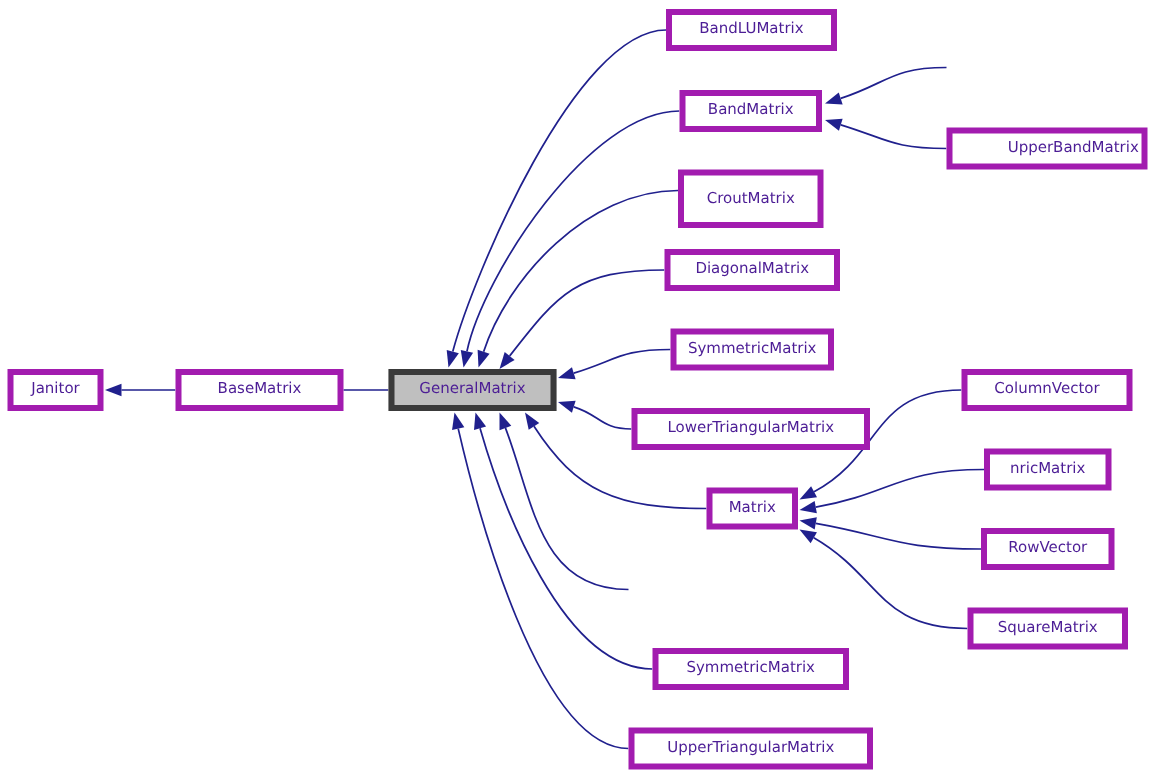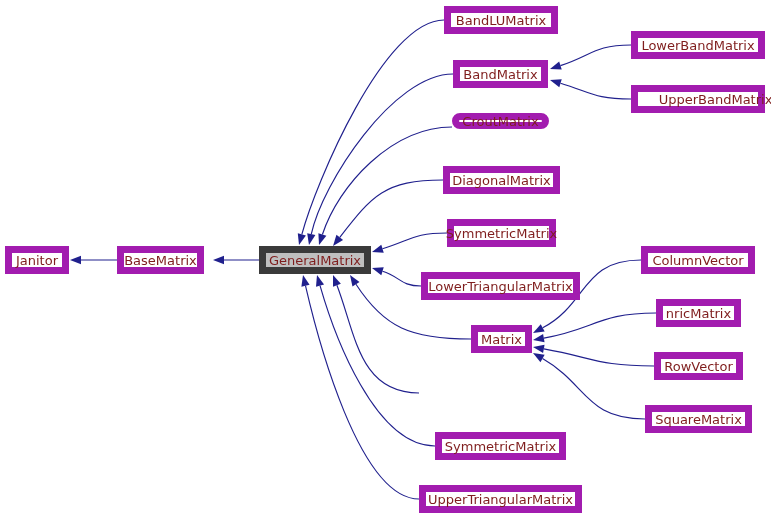--- a/index.html
+++ b/index.html
@@ -19,23 +19,23 @@
     position: absolute;
     left: 0; top: 0;
     width: 771px; height: 520px;
     z-index: 1;
   }
   .node {
     position: absolute;
     z-index: 2;
     box-sizing: border-box;
     background: #ffffff;
-    border: 7px solid #a21caf;
-    color: #7f1d1d;
-    font-size: 13px;
+    border: 4px solid #a21caf;
+    color: #4c1d95;
+    font-size: 10px;
     line-height: 1;
     display: flex;
     align-items: center;
     justify-content: center;
     white-space: nowrap;
     cursor: pointer;
   }
   .node.highlight {
     background: #bfbfbf;
     border-color: #3a3a3a;
@@ -81,30 +81,29 @@
       <path d="M641,260 C581.2878881851993,260 588.6256983501123,303.4232915444889 542.7124235214482,327.8358128093552" class="edge-path" stroke="#20208d"></path>
       <polygon points="533,333 540.7406429577475,324.1274329193477 544.6842040851488,331.5441926993627" fill="#20208d"></polygon>
       <path d="M656,313 C598.5305228777597,313 594.7696332515203,329.10834706929023 543.8328852831343,338.08987004566376" class="edge-path" stroke="#20208d"></path>
       <polygon points="533,340 543.1035629369331,333.9536774830125 544.5622076293354,342.22606260831503" fill="#20208d"></polygon>
       <path d="M654,366 C598.257608538885,366 593.238870637247,357.6217381807536 543.8328852831343,348.91012995433624" class="edge-path" stroke="#20208d"></path>
       <polygon points="533,347 544.5622076293354,344.77393739168497 543.1035629369331,353.0463225169875" fill="#20208d"></polygon>
       <path d="M645,419 C585.4997617545208,419 587.5596004384197,384.5 542.5262794416288,358.5" class="edge-path" stroke="#20208d"></path>
       <polygon points="533,353 544.6262794416289,354.86269330410533 540.4262794416288,362.13730669589467" fill="#20208d"></polygon>
     </svg>
 <div class="node" style="left: 5px; top: 246px; width: 64px; height: 28px;">Janitor</div>
-    <div class="node" style="left: 117px; top: 246px; width: 87px; height: 28px;">BaseMatrix</div>
+    <div class="node" style="left: 117px; top: 246px; width: 112px; height: 28px;">BaseMatrix</div>
     <div class="node highlight" style="left: 259px; top: 246px; width: 112px; height: 28px;">GeneralMatrix</div>
     <div class="node" style="left: 444px; top: 6px; width: 114px; height: 28px;">BandLUMatrix</div>
     <div class="node" style="left: 453px; top: 60px; width: 95px; height: 28px;">BandMatrix</div>
-    <div class="node" style="left: 452px; top: 113px; width: 97px; height: 16px; border-radius: 12px;">CroutMatrix</div>
+    <div class="node" style="left: 452px; top: 113px; width: 97px; height: 39px;">CroutMatrix</div>
     <div class="node" style="left: 443px; top: 166px; width: 117px; height: 28px;">DiagonalMatrix</div>
     <div class="node" style="left: 447px; top: 219px; width: 109px; height: 28px;">SymmetricMatrix</div>
     <div class="node" style="left: 421px; top: 272px; width: 159px; height: 28px;">LowerTriangularMatrix</div>
     <div class="node" style="left: 471px; top: 325px; width: 61px; height: 28px;">Matrix</div>
     <div class="node" style="left: 435px; top: 432px; width: 131px; height: 28px;">SymmetricMatrix</div>
     <div class="node" style="left: 419px; top: 485px; width: 163px; height: 28px;">UpperTriangularMatrix</div>
-    <div class="node" style="left: 631px; top: 31px; width: 134px; height: 28px;">LowerBandMatrix</div>
     <div class="node" style="left: 631px; top: 85px; width: 134px; height: 28px; padding-left: 35px;">UpperBandMatrix</div>
     <div class="node" style="left: 641px; top: 246px; width: 114px; height: 28px;">ColumnVector</div>
     <div class="node" style="left: 654px; top: 352px; width: 89px; height: 28px;">RowVector</div>
     <div class="node" style="left: 656px; top: 299px; width: 85px; height: 28px;">nricMatrix</div>
     <div class="node" style="left: 645px; top: 405px; width: 107px; height: 28px;">SquareMatrix</div>
   </div>
 
 </body></html>

